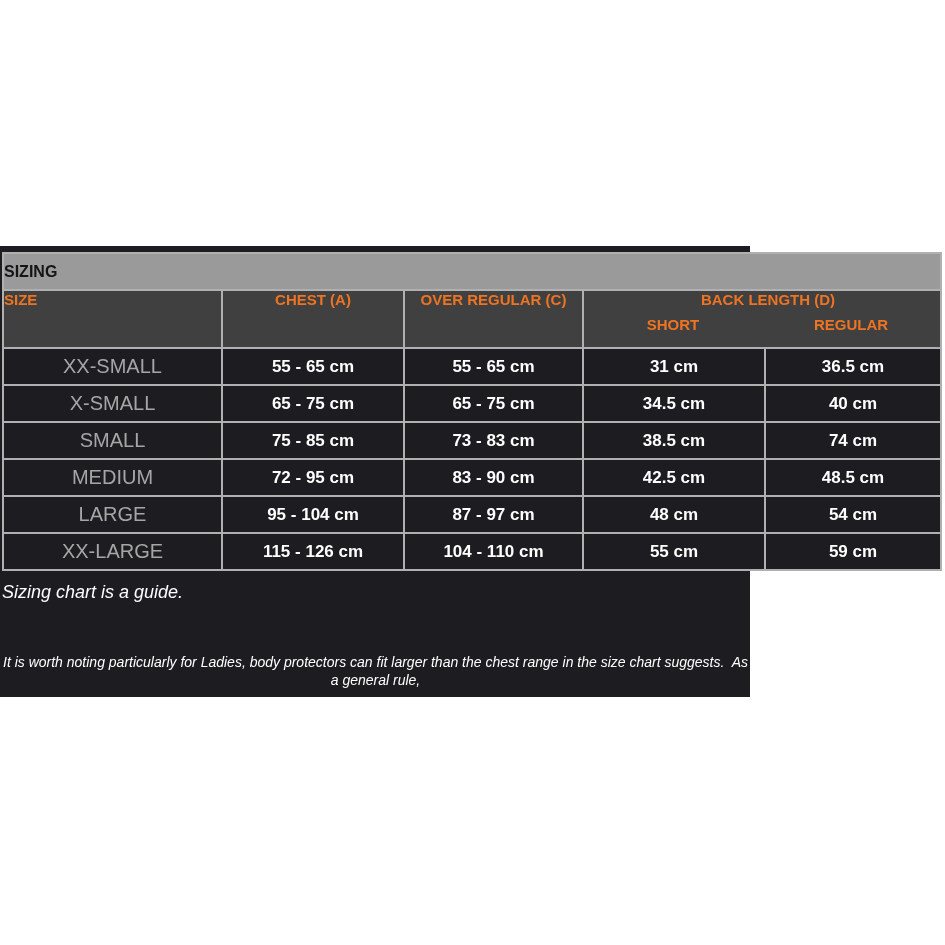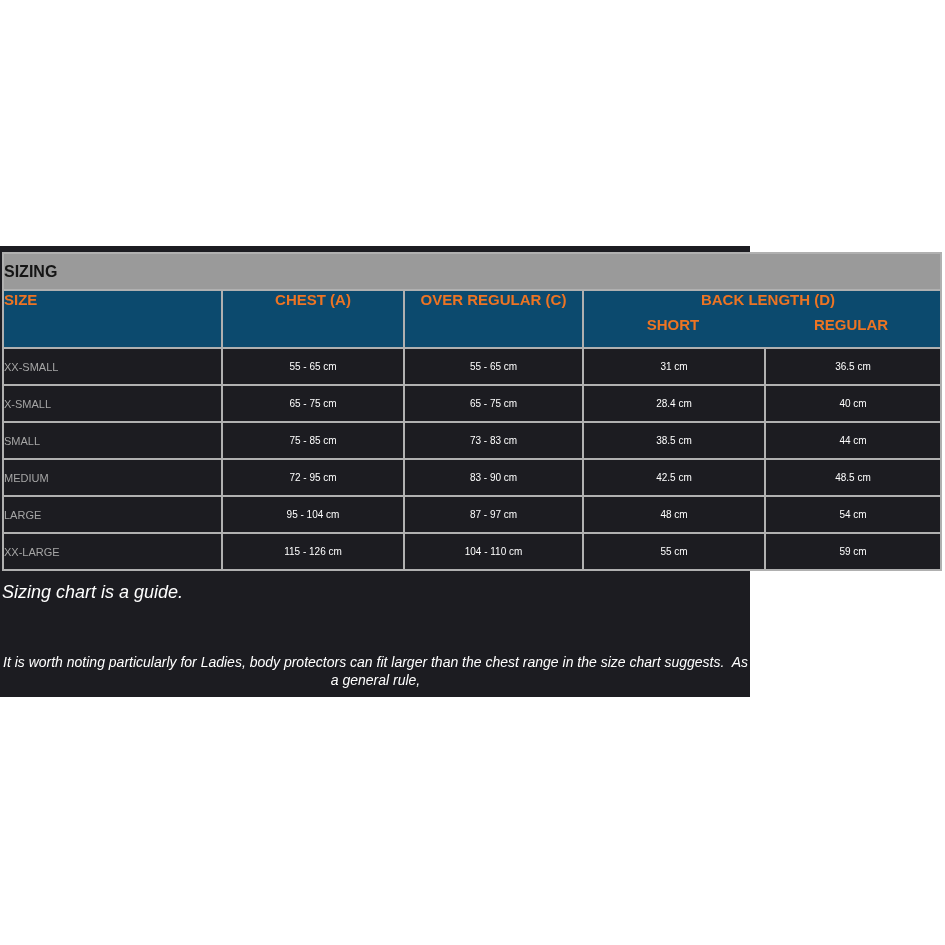--- a/index.html
+++ b/index.html
@@ -42,47 +42,47 @@
     padding-left: 4px;
   }
   .hdr {
     color: #ed7423;
     font-weight: bold;
     font-size: 15px;
     vertical-align: top;
     height: 58px;
     padding-top: 9px;
     text-align: center;
-    background: #0c4a6e;
+    background: #404040;
   }
   .hdr-size {
     text-align: left;
     padding-left: 3px;
   }
   .back-title { text-align: center; line-height: 18px; margin-left: 12px; }
   .back-sub {
     display: flex;
     margin-top: 7px;
   }
   .back-sub span {
     flex: 1 1 50%;
     text-align: center;
   }
   .data-row td { height: 37px; background: #1c1c21; }
   .size-cell {
     color: #a6a6a6;
-    font-size: 11px;
+    font-size: 20px;
     font-weight: 400;
-    text-align: left;
+    text-align: center;
     padding-left: 3px;
   }
   .val-cell {
     color: #ffffff;
-    font-size: 10px;
-    font-weight: normal;
+    font-size: 17px;
+    font-weight: bold;
     text-align: center;
   }
   .note-guide {
     margin: 11px 0 0 2px;
     color: #ffffff;
     font-style: italic;
     font-size: 18px;
     white-space: pre-wrap;
   }
   .note-para {
@@ -129,29 +129,29 @@
       <td class="size-cell">XX-SMALL</td>
       <td class="val-cell">55 - 65 cm</td>
       <td class="val-cell">55 - 65 cm</td>
       <td class="val-cell">31 cm</td>
       <td class="val-cell">36.5 cm</td>
     </tr>
     <tr class="data-row">
       <td class="size-cell">X-SMALL</td>
       <td class="val-cell">65 - 75 cm</td>
       <td class="val-cell">65 - 75 cm</td>
-      <td class="val-cell">28.4 cm</td>
+      <td class="val-cell">34.5 cm</td>
       <td class="val-cell">40 cm</td>
     </tr>
     <tr class="data-row">
       <td class="size-cell">SMALL</td>
       <td class="val-cell">75 - 85 cm</td>
       <td class="val-cell">73 - 83 cm</td>
       <td class="val-cell">38.5 cm</td>
-      <td class="val-cell">44 cm</td>
+      <td class="val-cell">74 cm</td>
     </tr>
     <tr class="data-row">
       <td class="size-cell">MEDIUM</td>
       <td class="val-cell">72 - 95 cm</td>
       <td class="val-cell">83 - 90 cm</td>
       <td class="val-cell">42.5 cm</td>
       <td class="val-cell">48.5 cm</td>
     </tr>
     <tr class="data-row">
       <td class="size-cell">LARGE</td>

